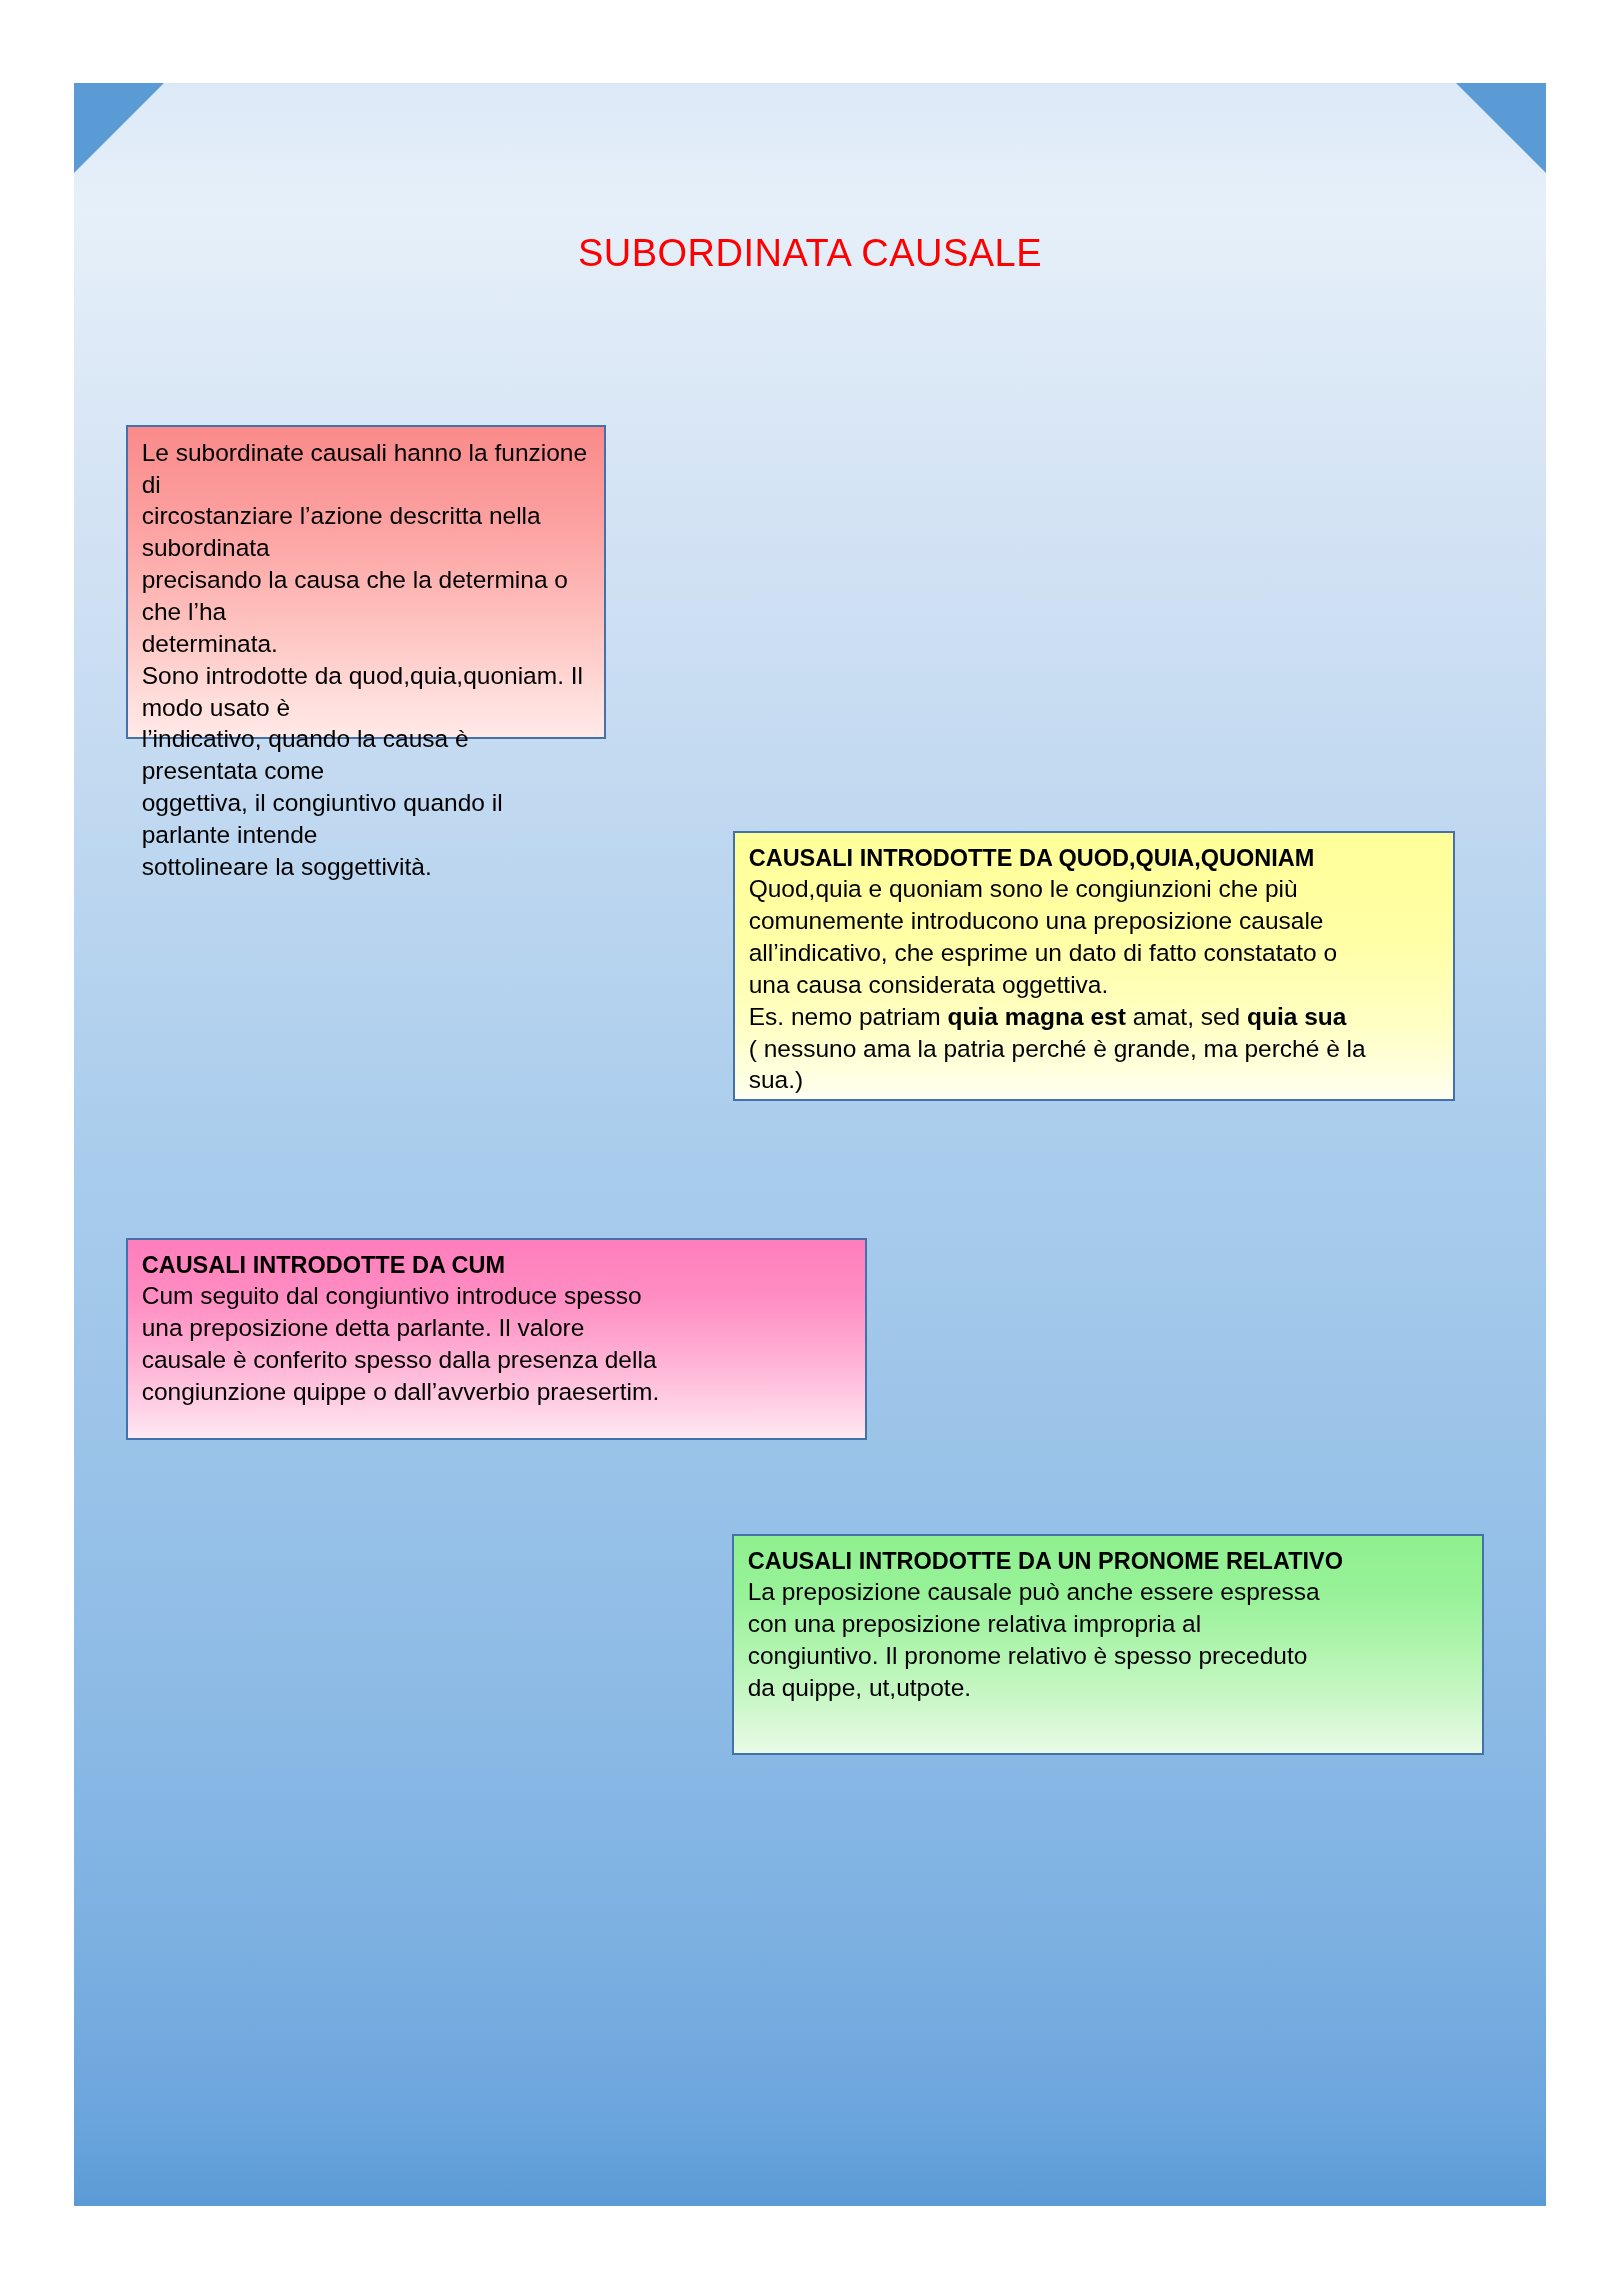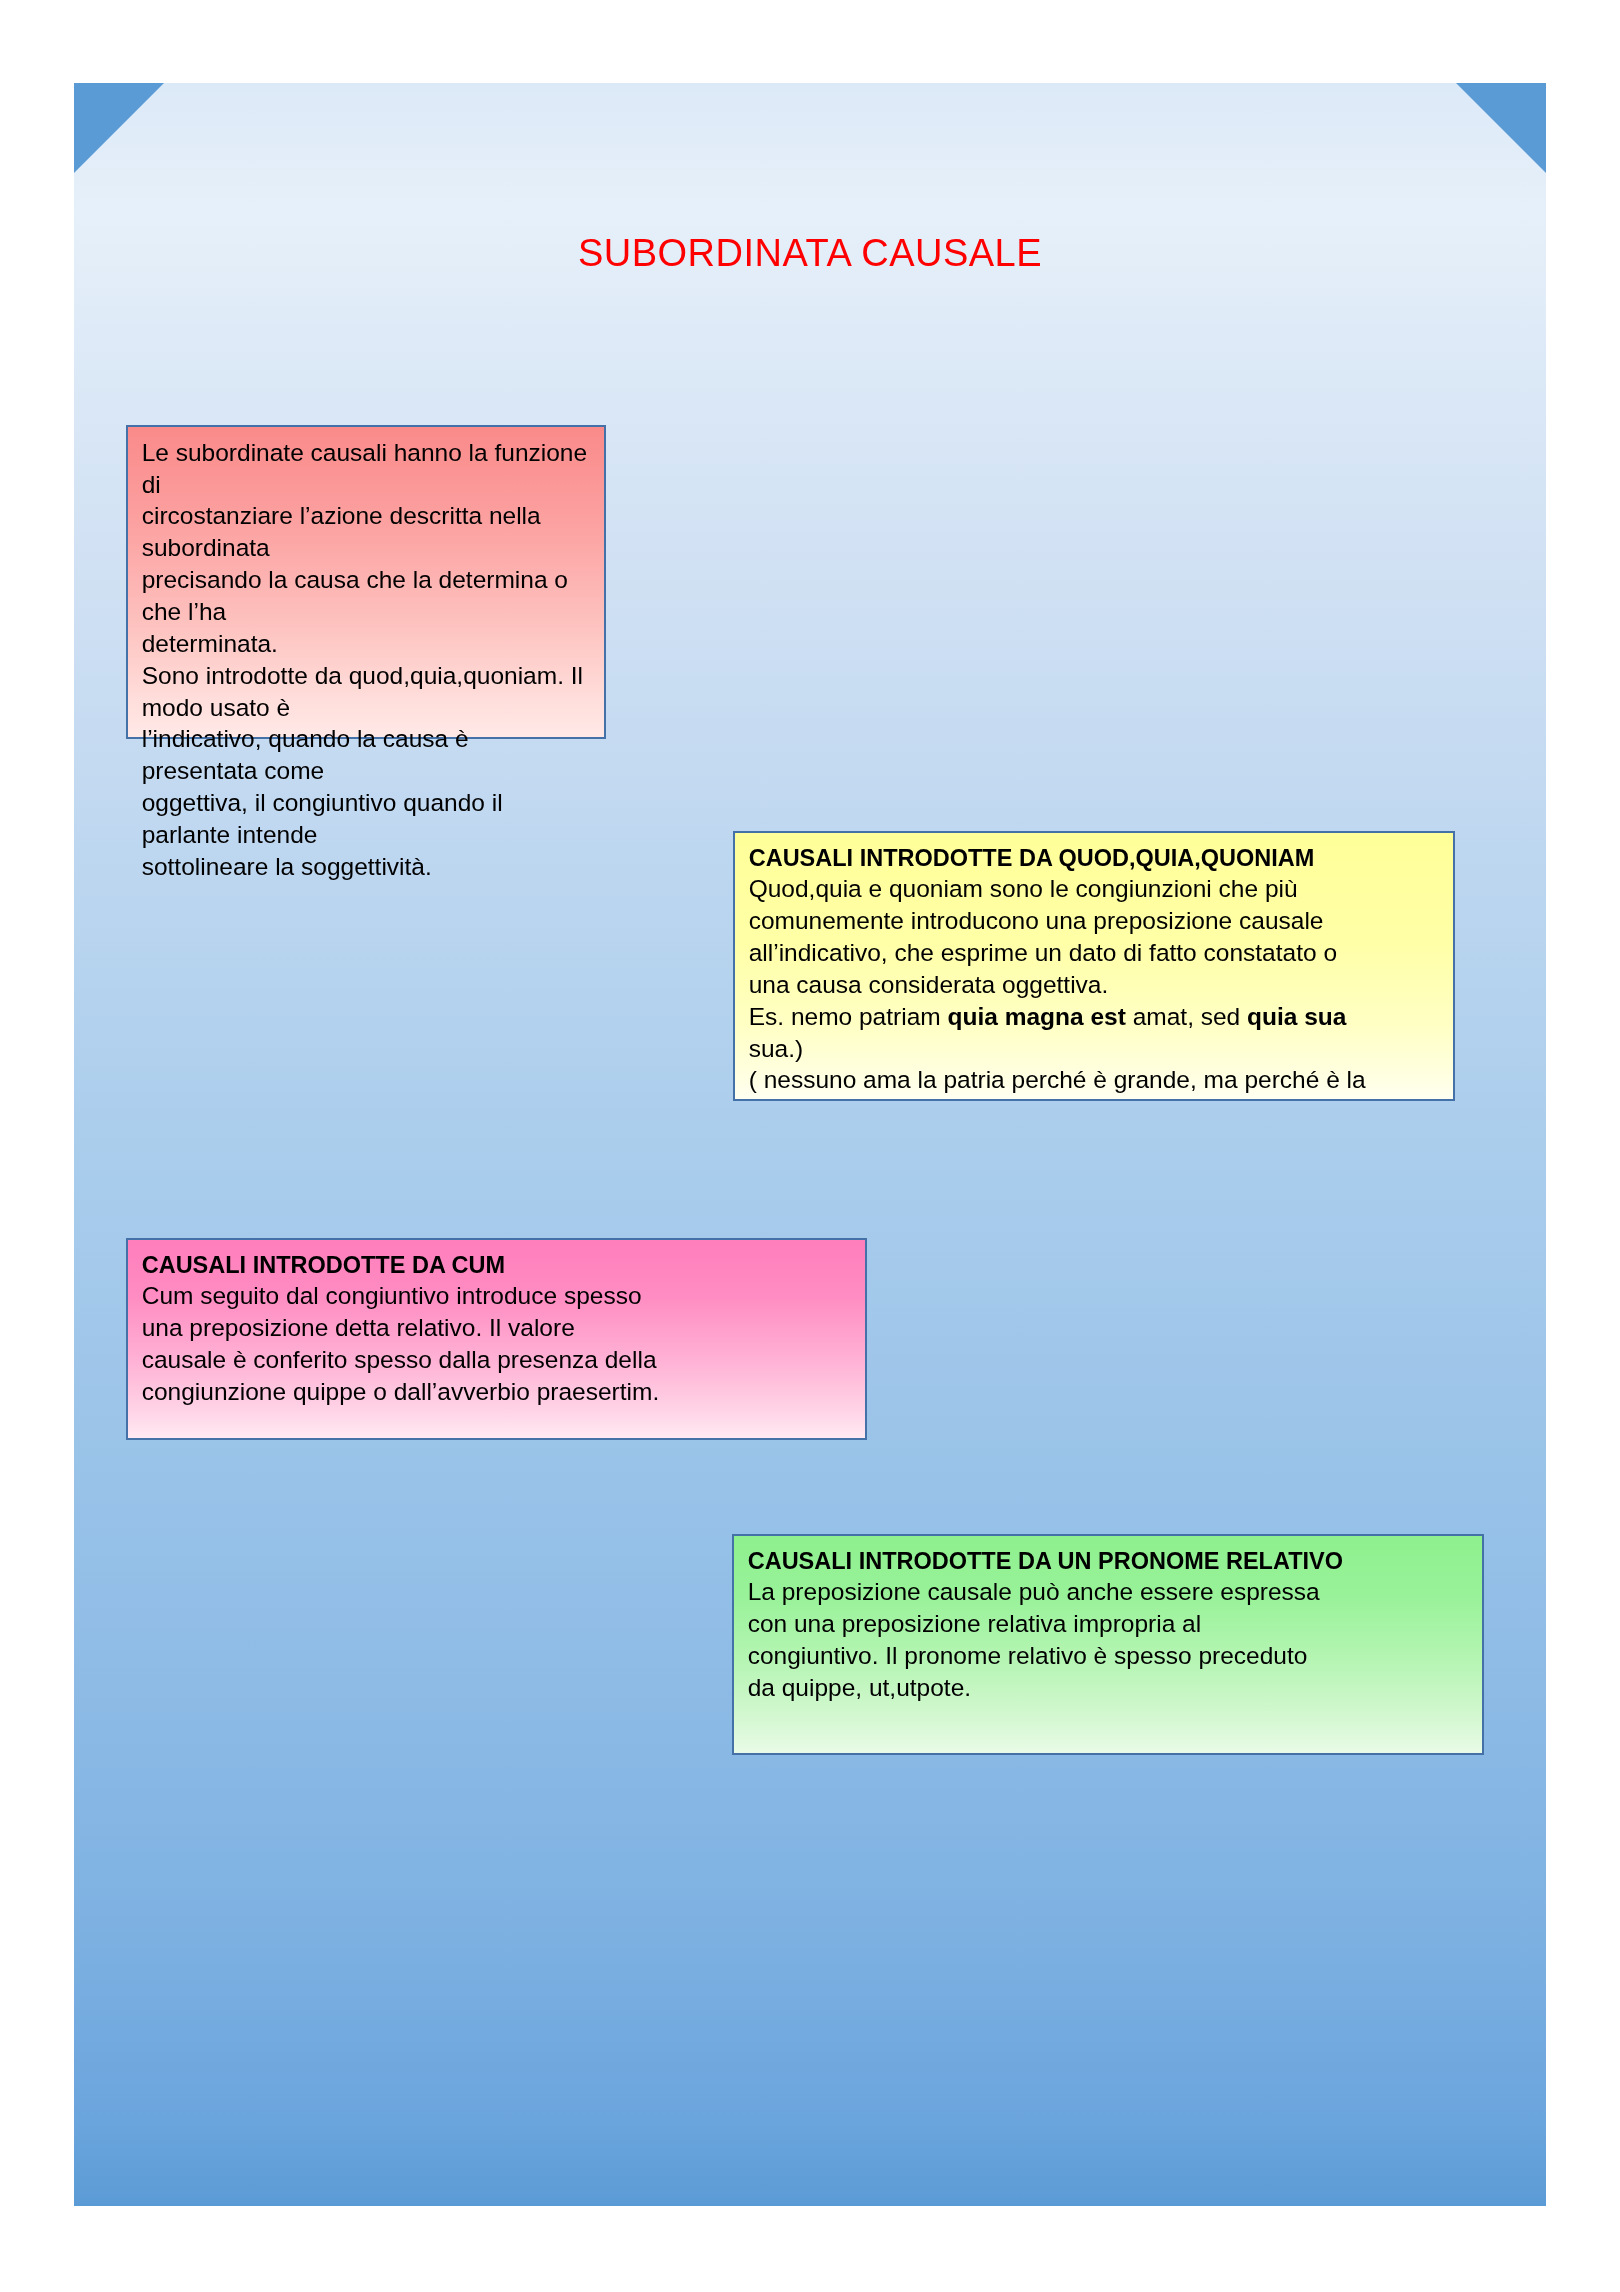--- a/index.html
+++ b/index.html
@@ -144,28 +144,28 @@
     <p>sottolineare la soggettività.</p>
   </div>
 
   <div class="txtbox" id="box-quod">
     <p class="hdr">CAUSALI INTRODOTTE DA QUOD,QUIA,QUONIAM</p>
     <p>Quod,quia e quoniam sono le congiunzioni che più</p>
     <p>comunemente introducono una preposizione causale</p>
     <p>all’indicativo, che esprime un dato di fatto constatato o</p>
     <p>una causa considerata oggettiva.</p>
     <p><span>Es. nemo patriam </span><b>quia magna est</b><span> amat, sed </span><b>quia sua</b></p>
+    <p>( nessuno ama la patria perché è grande, ma perché è la</p>
     <p>sua.)</p>
-    <p>( nessuno ama la patria perché è grande, ma perché è la</p>
   </div>
 
   <div class="txtbox" id="box-cum">
     <p class="hdr">CAUSALI INTRODOTTE DA CUM</p>
     <p>Cum seguito dal congiuntivo introduce spesso</p>
-    <p>una preposizione detta relativo. Il valore</p>
+    <p>una preposizione detta parlante. Il valore</p>
     <p>causale è conferito spesso dalla presenza della</p>
     <p>congiunzione quippe o dall’avverbio praesertim.</p>
   </div>
 
   <div class="txtbox" id="box-relativo">
     <p class="hdr">CAUSALI INTRODOTTE DA UN PRONOME RELATIVO</p>
     <p>La preposizione causale può anche essere espressa</p>
     <p>con una preposizione relativa impropria al</p>
     <p>congiuntivo. Il pronome relativo è spesso preceduto</p>
     <p>da quippe, ut,utpote.</p>

